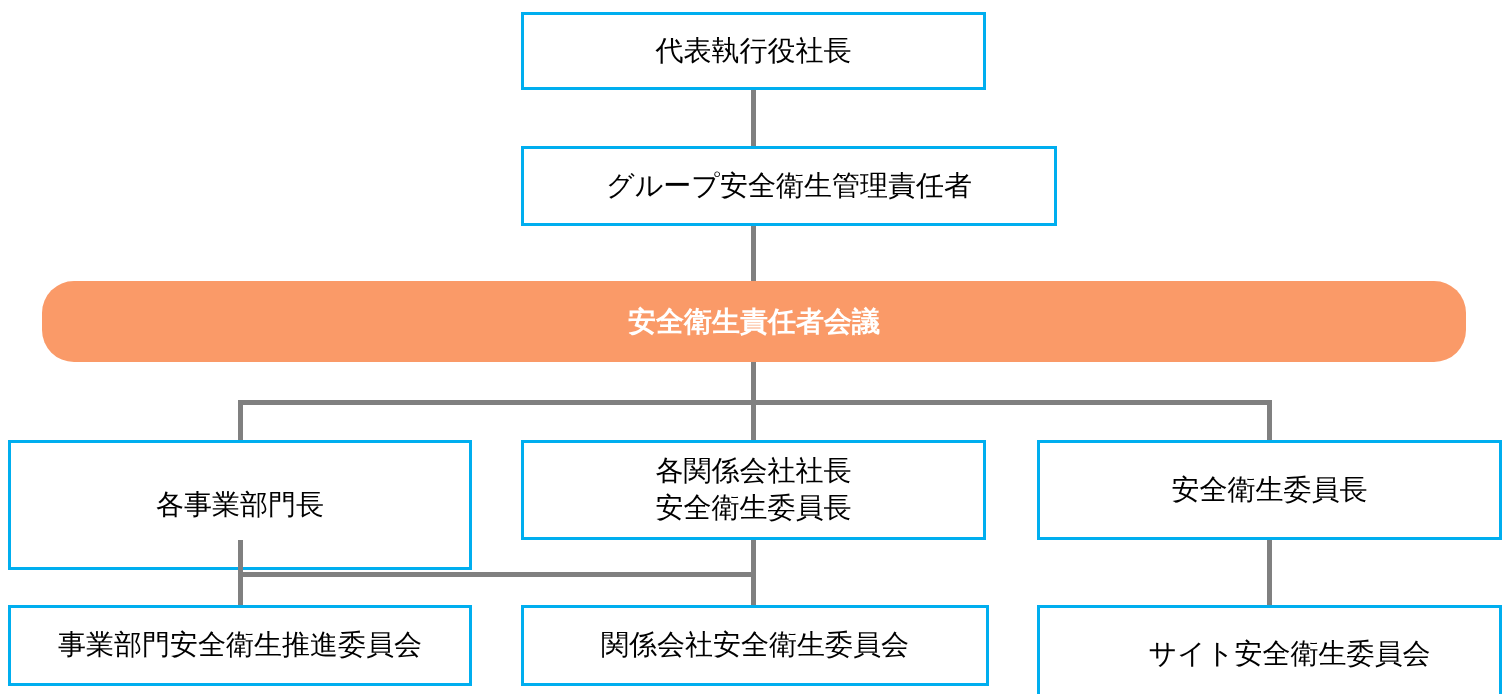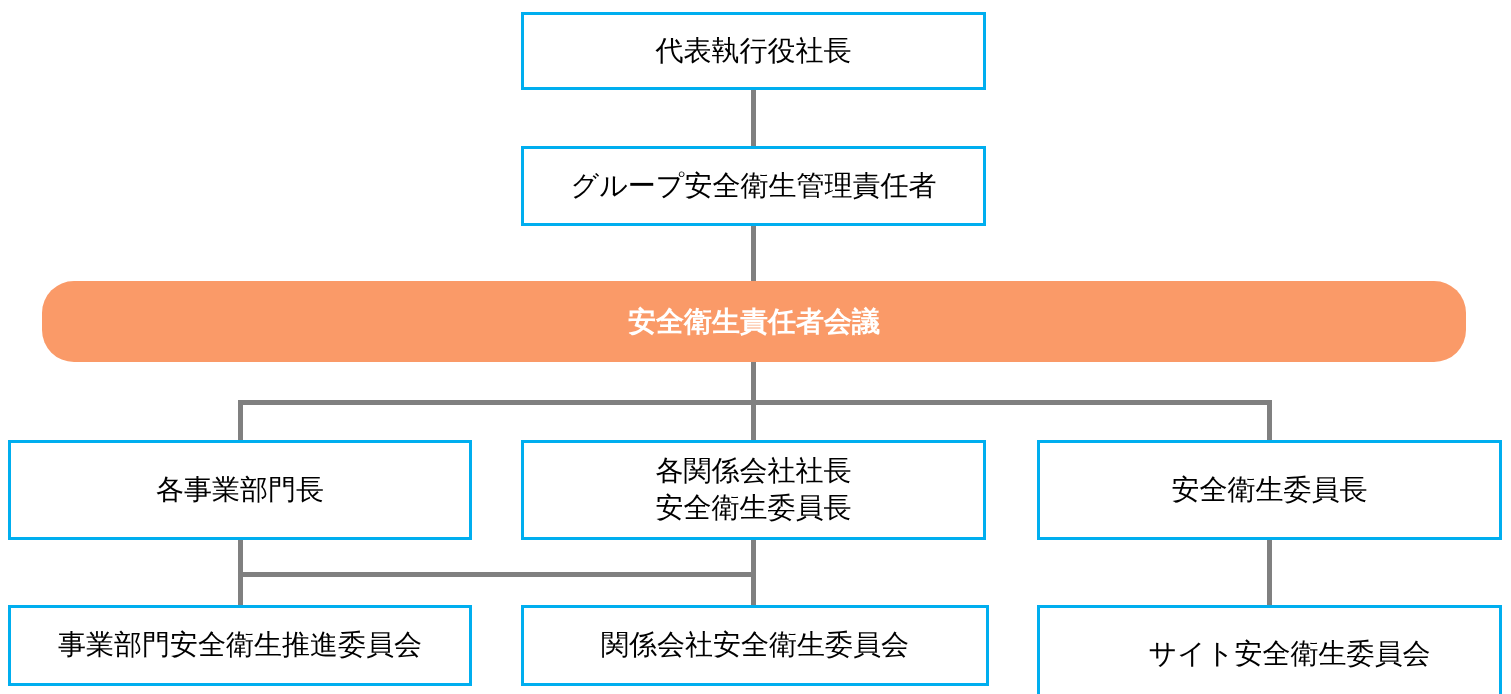--- a/index.html
+++ b/index.html
@@ -44,28 +44,28 @@
     border-radius: 32px;
   }
   .line {
     position: absolute;
     background: #808080;
   }
 
   
   .box-president        { left: 521px;  top: 12px;  width: 465px; height: 78px;  }
   .vline-1              { left: 751px;  top: 90px;  width: 5px;   height: 56px;  }
-  .box-group-manager    { left: 521px;  top: 146px; width: 465px; height: 80px;  }
+  .box-group-manager    { left: 521px;  top: 146px; width: 536px; height: 80px;  }
   .vline-2              { left: 751px;  top: 226px; width: 5px;   height: 55px;  }
   .banner-council       { left: 42px;   top: 281px; width: 1424px; height: 81px; }
   .vline-3              { left: 751px;  top: 362px; width: 5px;   height: 78px;  }
   .hline-1              { left: 238px;  top: 400px; width: 1034px; height: 5px;  }
   .drop-left            { left: 238px;  top: 400px; width: 5px;   height: 40px;  }
   .drop-right           { left: 1267px; top: 400px; width: 5px;   height: 40px;  }
-  .box-division-head    { left: 8px;    top: 440px; width: 464px; height: 100px; }
+  .box-division-head    { left: 8px;    top: 440px; width: 464px; height: 130px; }
   .box-affiliate-pres   { left: 521px;  top: 440px; width: 465px; height: 100px; }
   .box-site-head        { left: 1037px; top: 440px; width: 465px; height: 100px; }
   .vline-left-2         { left: 238px;  top: 540px; width: 5px;   height: 65px;  }
   .vline-center-2       { left: 751px;  top: 540px; width: 5px;   height: 65px;  }
   .hline-2              { left: 238px;  top: 572px; width: 518px; height: 5px;   }
   .vline-right-2        { left: 1267px; top: 540px; width: 5px;   height: 65px;  }
   .box-division-comm    { left: 8px;    top: 605px; width: 464px; height: 81px;  }
   .box-affiliate-comm   { left: 521px;  top: 605px; width: 468px; height: 81px;  }
   .box-site-comm        { left: 1037px; top: 605px; width: 465px; height: 99px; padding-left: 40px;  }
 </style>

